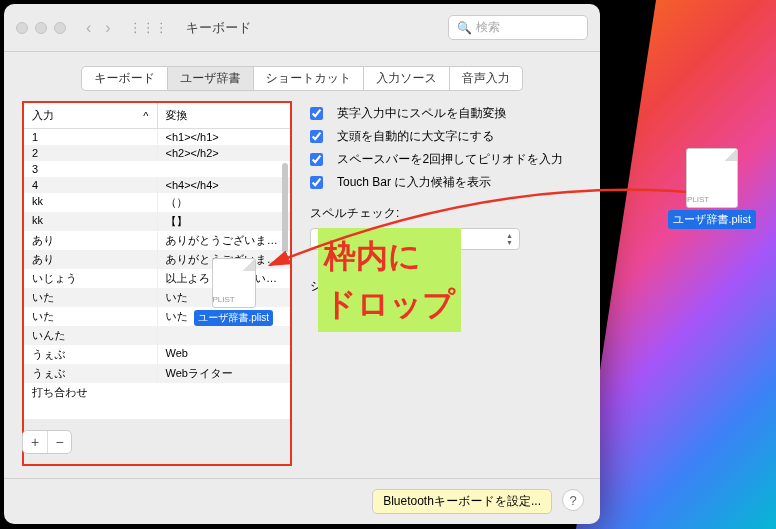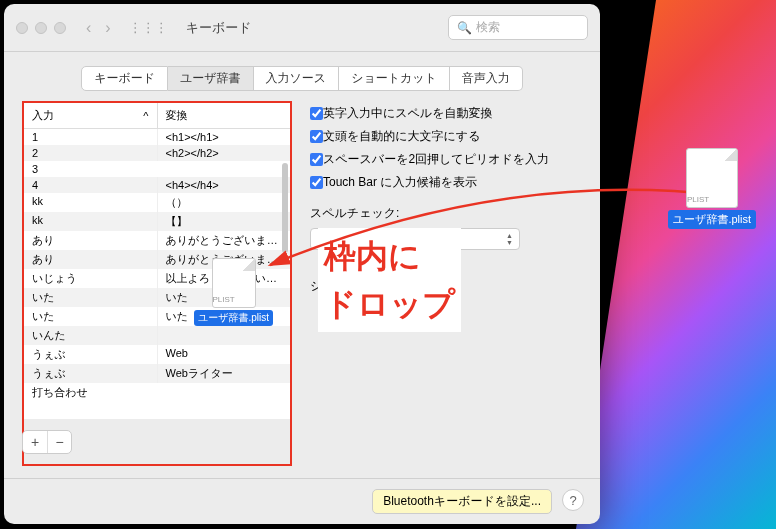--- a/index.html
+++ b/index.html
@@ -42,37 +42,37 @@
 .th { flex: 1; font-size: 11px; padding: 5px 8px; border-right: 1px solid #ddd; display: flex; align-items: center; justify-content: space-between; }
 .th:last-child { border-right: none; }
 .tbody { height: 290px; overflow-y: auto; background: #fff; }
 .tr { display: flex; font-size: 11px; }
 .tr:nth-child(even) { background: #f2f2f2; }
 .td { flex: 1; padding: 2px 8px; border-right: 1px solid #eee; white-space: nowrap; overflow: hidden; text-overflow: ellipsis; }
 .td:last-child { border-right: none; }
 .scrollbar { position: absolute; right: 2px; top: 60px; width: 6px; height: 90px; background: #c8c8c8; border-radius: 3px; }
 
 .right { flex: 1; font-size: 12px; padding-top: 4px; }
-.check-row { display: flex; align-items: center; gap: 0; margin-bottom: 6px; }
+.check-row { display: flex; align-items: center; gap: 14px; margin-bottom: 6px; }
 .check-row input { accent-color: #3478f6; }
 .label-row { margin-top: 14px; margin-bottom: 6px; }
 .select { width: 210px; height: 22px; border: 1px solid #ccc; border-radius: 4px; background: #fff; display: flex; align-items: center; justify-content: flex-end; padding: 0 6px; font-size: 11px; }
 .updown { display: flex; flex-direction: column; font-size: 7px; line-height: 7px; color: #666; }
 
 .addremove { position: absolute; left: 18px; bottom: 24px; display: flex; border: 1px solid #ccc; border-radius: 5px; background: #fff; }
 .addremove button { width: 24px; height: 22px; border: none; background: none; font-size: 14px; color: #555; cursor: pointer; }
 .addremove button + button { border-left: 1px solid #ddd; }
 
 .footer { border-top: 1px solid #d0d0d0; padding: 10px 16px; display: flex; justify-content: flex-end; gap: 10px; }
 .btn { font-size: 12px; padding: 3px 10px; background: #fef9c3; border: 1px solid #ccc; border-radius: 5px; }
 .help { width: 22px; height: 22px; border-radius: 50%; border: 1px solid #ccc; background: #fff; font-size: 13px; color: #666; display: flex; align-items: center; justify-content: center; }
 
 .overlay-text {
   position: absolute; left: 318px; top: 228px; font-size: 32px; font-weight: 600;
-  color: #e93323; background: #ffffff; line-height: 1.5; padding: 4px 6px;
+  color: #e93323; background: #bef264; line-height: 1.5; padding: 4px 6px;
 }
 .arrow-svg { position: absolute; left: 0; top: 0; pointer-events: none; }
 
 .drag-ghost {
   position: absolute; left: 194px; top: 258px; display: flex; flex-direction: column; align-items: center;
 }
 .file-ico { width: 44px; height: 50px; background: #fff; border: 1px solid #ccc; border-radius: 3px; position: relative; display: flex; align-items: flex-end; font-size: 8px; color: #999; padding-bottom: 3px; }
 .file-ico::before { content: ''; position: absolute; top: 0; right: 0; width: 12px; height: 12px; background: linear-gradient(135deg, transparent 48%, #ddd 50%); }
 .file-label { background: #1e6fe8; color: #fff; font-size: 10px; padding: 1px 4px; border-radius: 3px; margin-top: 2px; }
 
@@ -102,22 +102,22 @@
     <span class="wtitle">キーボード</span>
     <div class="search">
       <span>🔍</span>
       <span>検索</span>
     </div>
   </div>
 
   <div class="tabs">
     <div class="tab">キーボード</div>
     <div class="tab active">ユーザ辞書</div>
+    <div class="tab">ショートカット</div>
     <div class="tab">入力ソース</div>
-    <div class="tab">ショートカット</div>
     <div class="tab">音声入力</div>
   </div>
 
   <div class="content">
     <div class="table-wrap">
       <div class="thead">
         <div class="th">
           <span>入力</span>
           <span>^</span>
         </div>

